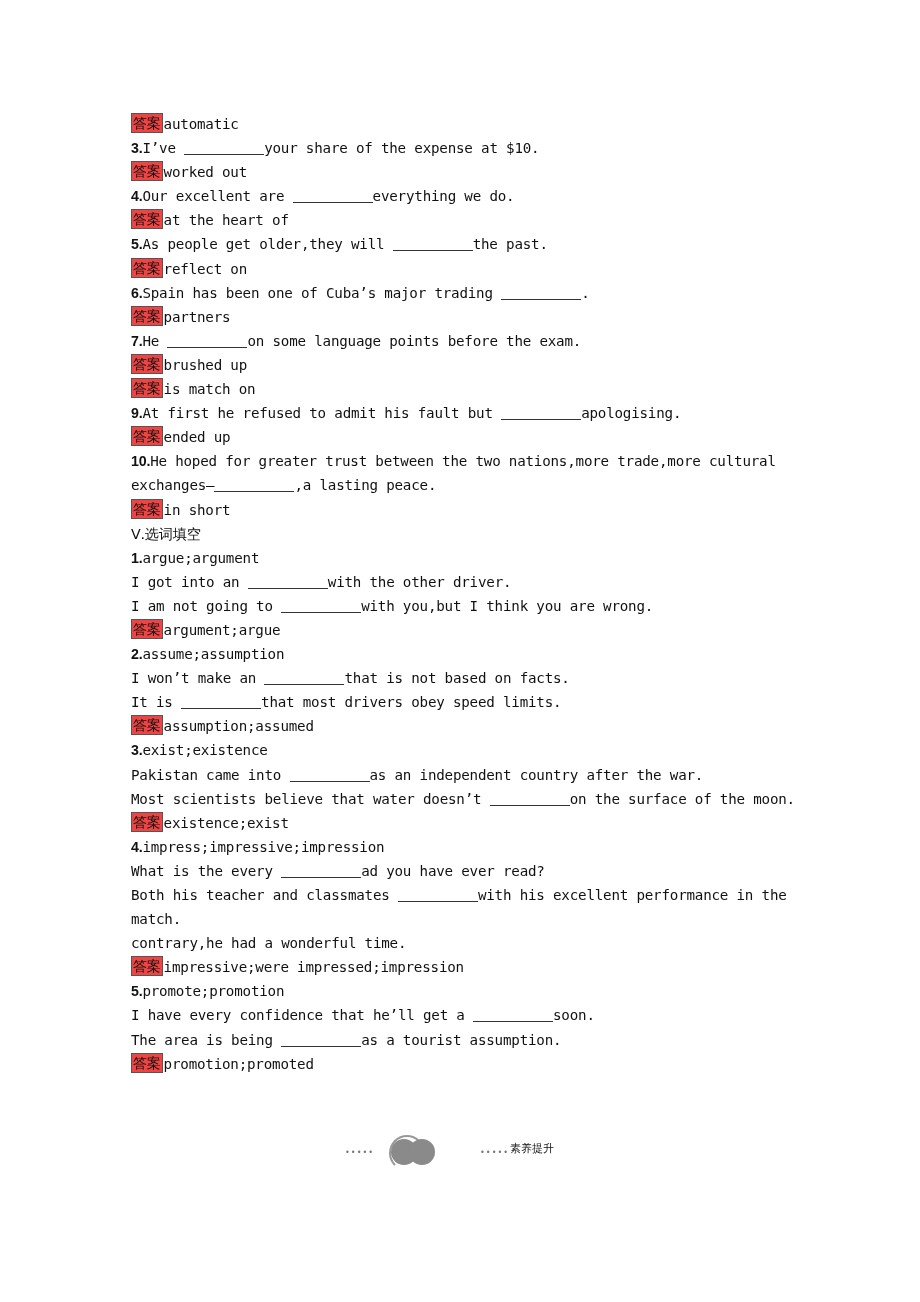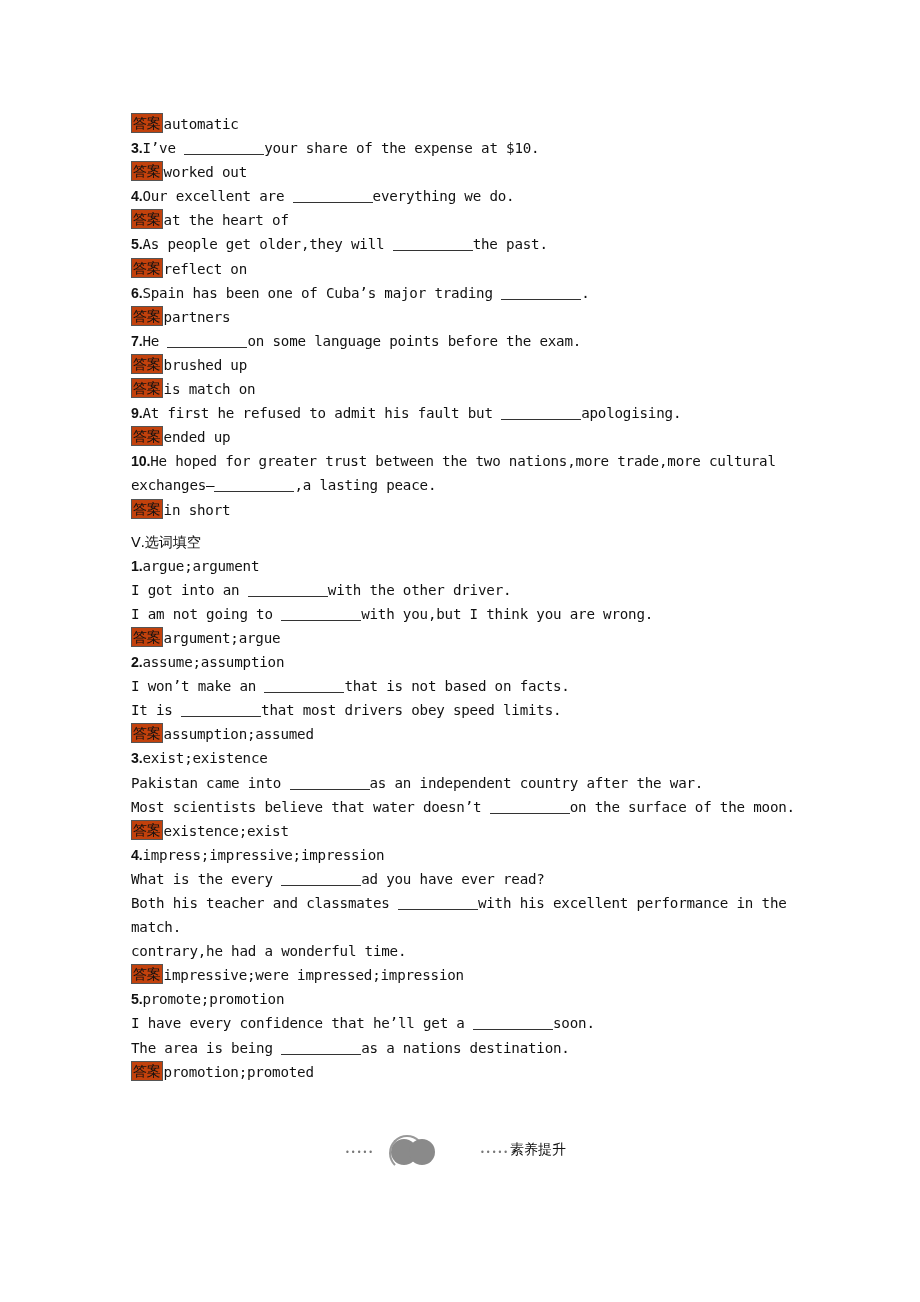--- a/index.html
+++ b/index.html
@@ -1,31 +1,31 @@
 <!DOCTYPE html>
 <html><head>
 <meta charset="utf-8">
 <style>
   html, body { margin:0; padding:0; background:#fff; }
   body { width:920px; height:1302px; position:relative; overflow:hidden;
          font-family:"DejaVu Sans Mono","Liberation Mono",monospace; color:#111; }
   .page { position:absolute; left:131px; top:112px; width:660px; }
   .line { height:24.1px; line-height:24px; font-size:14.2px; white-space:nowrap; letter-spacing:-0.2px; }
   .num { font-weight:bold; font-family:"Liberation Sans",sans-serif; }
-  .ans-tag { display:inline-block; border:1px solid #555; background:#c2410c;
+  .ans-tag { display:inline-block; border:1px solid #555; background:#ef4444;
              font-family:"DejaVu Sans",sans-serif; font-size:14px; line-height:18px;
              padding:0 1px; margin-right:1px; vertical-align:1px; }
   .blank { display:inline-block; width:80px; border-bottom:1px solid #333; height:14px; vertical-align:-2px; }
-  .section { font-family:"DejaVu Sans",sans-serif;margin-top:8px; }
+  .section { font-family:"DejaVu Sans",sans-serif; }
   .footer { position:absolute; left:345px; top:1135px; width:260px; height:32px; }
   .dots { position:absolute; top:13px; font-size:8px; color:#777; letter-spacing:1px; }
   .circle { position:absolute; top:4px; width:26px; height:26px; border-radius:50%; background:#8a8a8a; }
   .arc { position:absolute; left:44px; top:0; width:32px; height:32px; border-radius:50%;
          border:2px solid #999; border-right-color:transparent; border-bottom-color:transparent; }
-  .footer-label { position:absolute; left:165px; top:6px; font-family:"DejaVu Sans",sans-serif; font-size:14px; }
+  .footer-label { position:absolute; left:165px; top:6px; font-family:"DejaVu Sans",sans-serif; font-size:11px; }
 </style>
 </head>
 <body>
 
 <div class="page" id="page">
     <div class="line"><span class="ans-tag">答案</span><span>automatic</span></div>
     <div class="line"><span class="num">3.</span><span>I’ve </span><span class="blank"></span><span>your share of the expense at $10.</span></div>
     <div class="line"><span class="ans-tag">答案</span><span>worked out</span></div>
     <div class="line"><span class="num">4.</span><span>Our excellent are </span><span class="blank"></span><span>everything we do.</span></div>
     <div class="line"><span class="ans-tag">答案</span><span>at the heart of</span></div>
@@ -55,21 +55,21 @@
     <div class="line"><span>Most scientists believe that water doesn’t </span><span class="blank"></span><span>on the surface of the moon.</span></div>
     <div class="line"><span class="ans-tag">答案</span><span>existence;exist</span></div>
     <div class="line"><span class="num">4.</span><span>impress;impressive;impression</span></div>
     <div class="line"><span>What is the every </span><span class="blank"></span><span>ad you have ever read?</span></div>
     <div class="line"><span>Both his teacher and classmates </span><span class="blank"></span><span>with his excellent performance in the</span></div>
     <div class="line"><span>match.</span></div>
     <div class="line"><span>contrary,he had a wonderful time.</span></div>
     <div class="line"><span class="ans-tag">答案</span><span>impressive;were impressed;impression</span></div>
     <div class="line"><span class="num">5.</span><span>promote;promotion</span></div>
     <div class="line"><span>I have every confidence that he’ll get a </span><span class="blank"></span><span>soon.</span></div>
-    <div class="line"><span>The area is being </span><span class="blank"></span><span>as a nations destination.</span></div>
+    <div class="line"><span>The area is being </span><span class="blank"></span><span>as a tourist assumption.</span></div>
     <div class="line"><span class="ans-tag">答案</span><span>promotion;promoted</span></div>
   </div>
 
 <div class="footer">
   <span class="dots" style="left:0">•••••</span>
   <span class="arc"></span>
   <span class="circle" style="left:46px"></span>
   <span class="circle" style="left:64px"></span>
   <span class="dots" style="left:135px">•••••</span>
   <span class="footer-label">素养提升</span>

